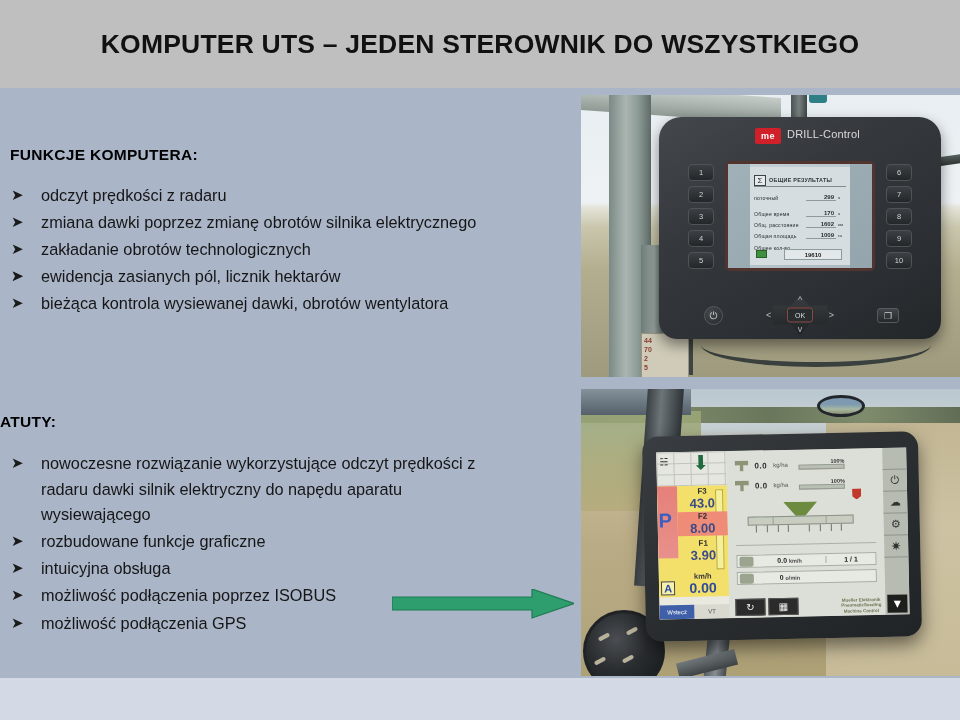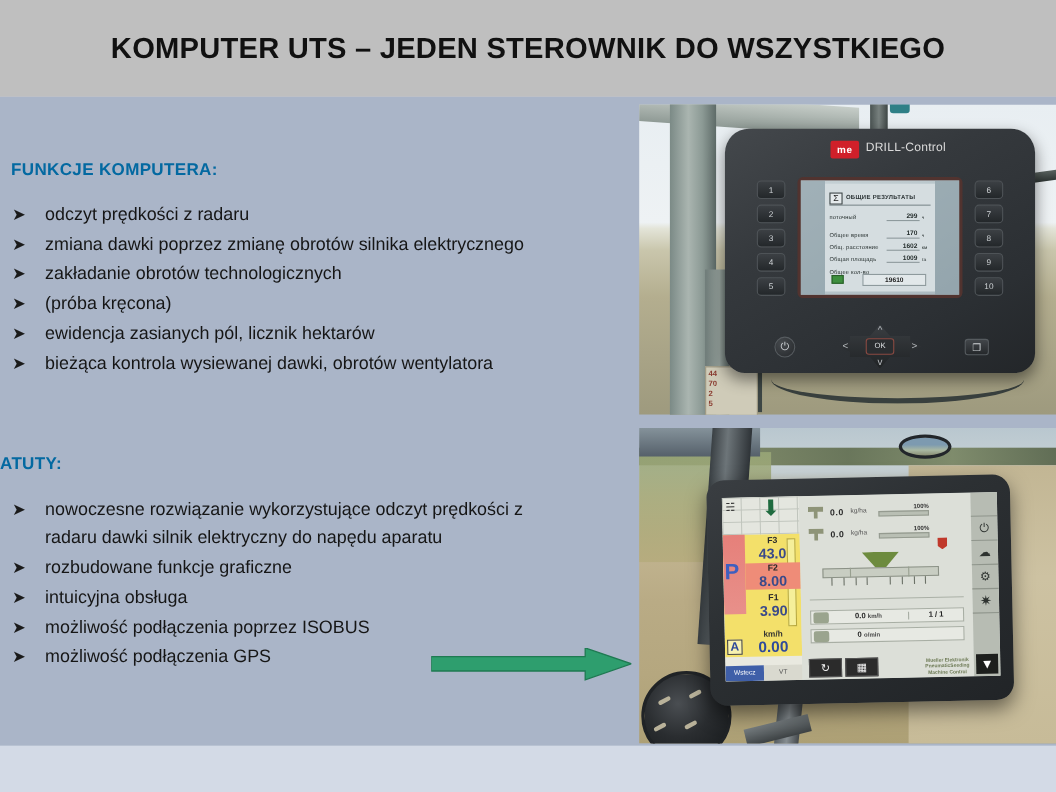--- a/index.html
+++ b/index.html
@@ -31,21 +31,21 @@
     position: absolute; left: 0; top: 678px; width: 960px; height: 42px;
     background: #d3dae6;
   }
 
   
   .text-col {
     position: absolute; left: 0; top: 88px; width: 581px; height: 590px;
     padding: 0;
   }
   .section-head {
-    font-size: 15.5px; font-weight: bold; color: #0369a1;
+    font-size: 15.5px; font-weight: bold; color: #000000;
     letter-spacing: .3px;
   }
   .sec1-head { position: absolute; left: 10px; top: 58px; }
   .sec2-head { position: absolute; left: 0; top: 325px; }
 
   ul.bullets { list-style: none; }
   .sec1-list { position: absolute; left: 10px; top: 95px; width: 565px; }
   .sec2-list { position: absolute; left: 10px; top: 363px; width: 560px; }
 
   ul.bullets li {
@@ -382,39 +382,39 @@
       <li>
         <span class="bullet-icon">➤</span>
         <span class="li-text">zmiana dawki poprzez zmianę obrotów silnika elektrycznego</span>
       </li>
       <li>
         <span class="bullet-icon">➤</span>
         <span class="li-text">zakładanie obrotów technologicznych</span>
       </li>
       <li>
         <span class="bullet-icon">➤</span>
-        <span class="li-text l2">(próba kręcona)</span>
       </li>
       <li>
         <span class="bullet-icon">➤</span>
         <span class="li-text">ewidencja zasianych pól, licznik hektarów</span>
       </li>
       <li>
         <span class="bullet-icon">➤</span>
         <span class="li-text">bieżąca kontrola wysiewanej dawki, obrotów wentylatora</span>
       </li>
     </ul>
 
     <div class="section-head sec2-head">ATUTY:</div>
 
     <ul class="bullets sec2-list">
       <li>
         <span class="bullet-icon">➤</span>
         <span class="li-text">nowoczesne rozwiązanie wykorzystujące odczyt prędkości z</span>
         <span class="li-text l2">radaru dawki silnik elektryczny do napędu aparatu</span>
+        <span class="li-text l2">wysiewającego</span>
       </li>
       <li>
         <span class="bullet-icon">➤</span>
         <span class="li-text">rozbudowane funkcje graficzne</span>
       </li>
       <li>
         <span class="bullet-icon">➤</span>
         <span class="li-text">intuicyjna obsługa</span>
       </li>
       <li>

